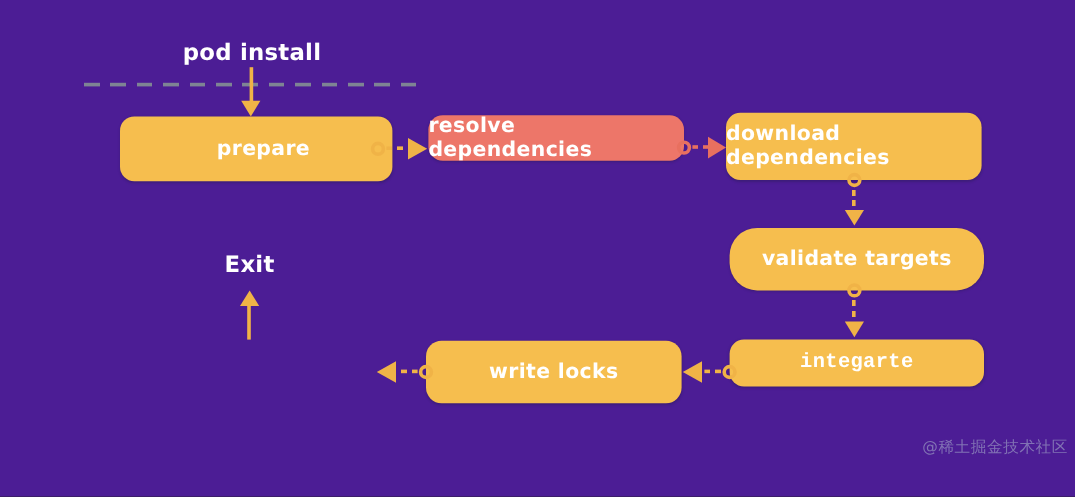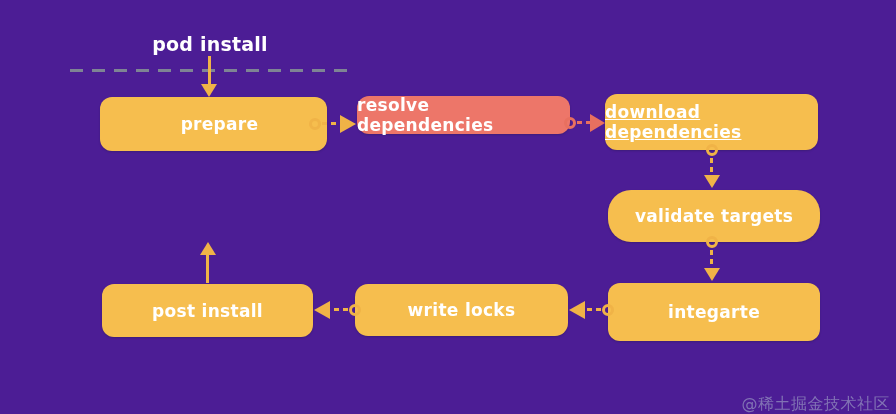--- a/index.html
+++ b/index.html
@@ -61,44 +61,44 @@
     border-radius:50%;
     border:3px solid #F0B347;
     box-sizing:border-box;
     background:transparent;
   }
   .ring-red{border-color:#E8705F;}
 
   .watermark{
     position:absolute;
     right:6px;
-    top:394px;
+    top:364px;
     color:rgba(173,184,206,0.55);
-    font-size:16px;
+    font-size:13px;
     letter-spacing:0.5px;
   }
 </style>
 </head>
 <body>
 
 <div class="canvas">
 
   <div class="flow-label" style="left:150px;top:33px;width:120px;">pod install</div>
   <div class="divider" style="left:70px;top:69px;width:277px;"></div>
 
   <div class="vline" style="left:208px;top:56px;height:30px;"></div>
   <div class="tri tri-down" style="left:201px;top:84px;"></div>
 
   <div class="node node-yellow" style="left:100px;top:97px;width:215px;height:54px;padding-left:12px;">
     <span>prepare</span>
   </div>
   <div class="node node-red" style="left:357px;top:96px;width:213px;height:38px;">
     <span>resolve dependencies</span>
   </div>
-  <div class="node node-yellow" style="left:605px;top:94px;width:213px;height:56px;text-decoration:underline;">
+  <div class="node node-yellow" style="left:605px;top:94px;width:213px;height:56px;">
     <span>download dependencies</span>
   </div>
 
   <div class="ring" style="left:309px;top:118px;"></div>
   <div class="hdash" style="left:322px;top:122px;width:18px;"></div>
   <div class="tri tri-right" style="left:340px;top:115px;"></div>
 
   <div class="ring ring-red" style="left:564px;top:117px;"></div>
   <div class="hdash-red" style="left:577px;top:121px;width:13px;"></div>
   <div class="tri tri-right-red" style="left:590px;top:114px;"></div>
@@ -108,36 +108,34 @@
   <div class="tri tri-down" style="left:704px;top:175px;"></div>
 
   <div class="node node-yellow" style="left:608px;top:190px;width:212px;height:52px;border-radius:23px;">
     <span>validate targets</span>
   </div>
 
   <div class="ring" style="left:706px;top:236px;"></div>
   <div class="vdash" style="left:710px;top:250px;height:16px;"></div>
   <div class="tri tri-down" style="left:704px;top:268px;"></div>
 
-  <div class="node node-yellow" style="left:608px;top:283px;width:212px;height:58px;">
+  <div class="node node-yellow" style="left:608px;top:283px;width:212px;height:39px;font-family:Liberation Mono, monospace;">
     <span>integarte</span>
   </div>
   <div class="node node-yellow" style="left:355px;top:284px;width:213px;height:52px;border-radius:13px;">
     <span>write locks</span>
-  </div>
-  <div class="node node-yellow" style="left:102px;top:284px;width:211px;height:53px;">
-    <span>post install</span>
   </div>
 
   <div class="ring" style="left:602px;top:304px;"></div>
   <div class="hdash" style="left:587px;top:308px;width:14px;"></div>
   <div class="tri tri-left" style="left:569px;top:301px;"></div>
 
   <div class="ring" style="left:349px;top:304px;"></div>
   <div class="hdash" style="left:334px;top:308px;width:14px;"></div>
   <div class="tri tri-left" style="left:314px;top:301px;"></div>
 
   <div class="tri tri-up" style="left:200px;top:242px;"></div>
   <div class="vline" style="left:206px;top:254px;height:29px;"></div>
+  <div class="flow-label" style="left:158px;top:210px;width:100px;">Exit</div>
 
   <div class="watermark">@稀土掘金技术社区</div>
 
 </div>
 
 </body></html>

